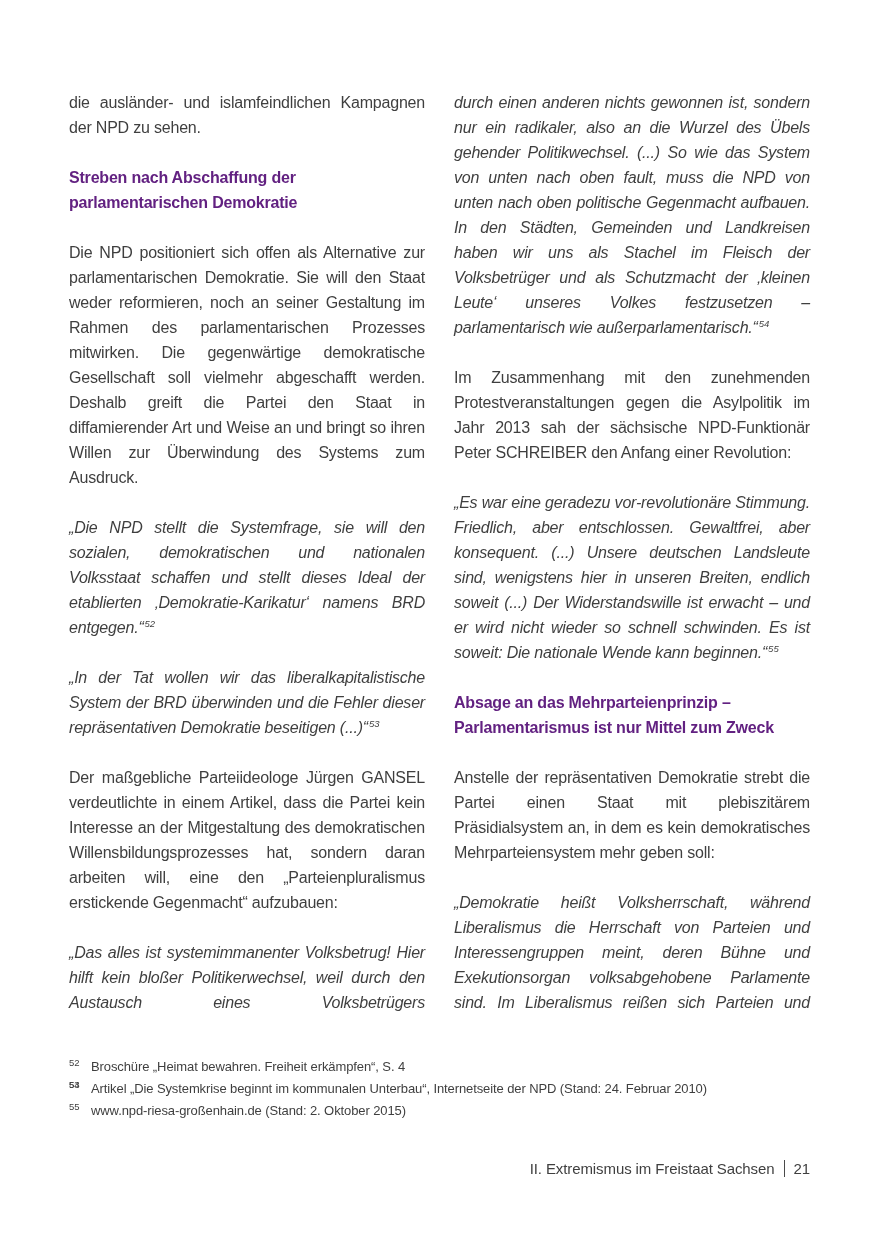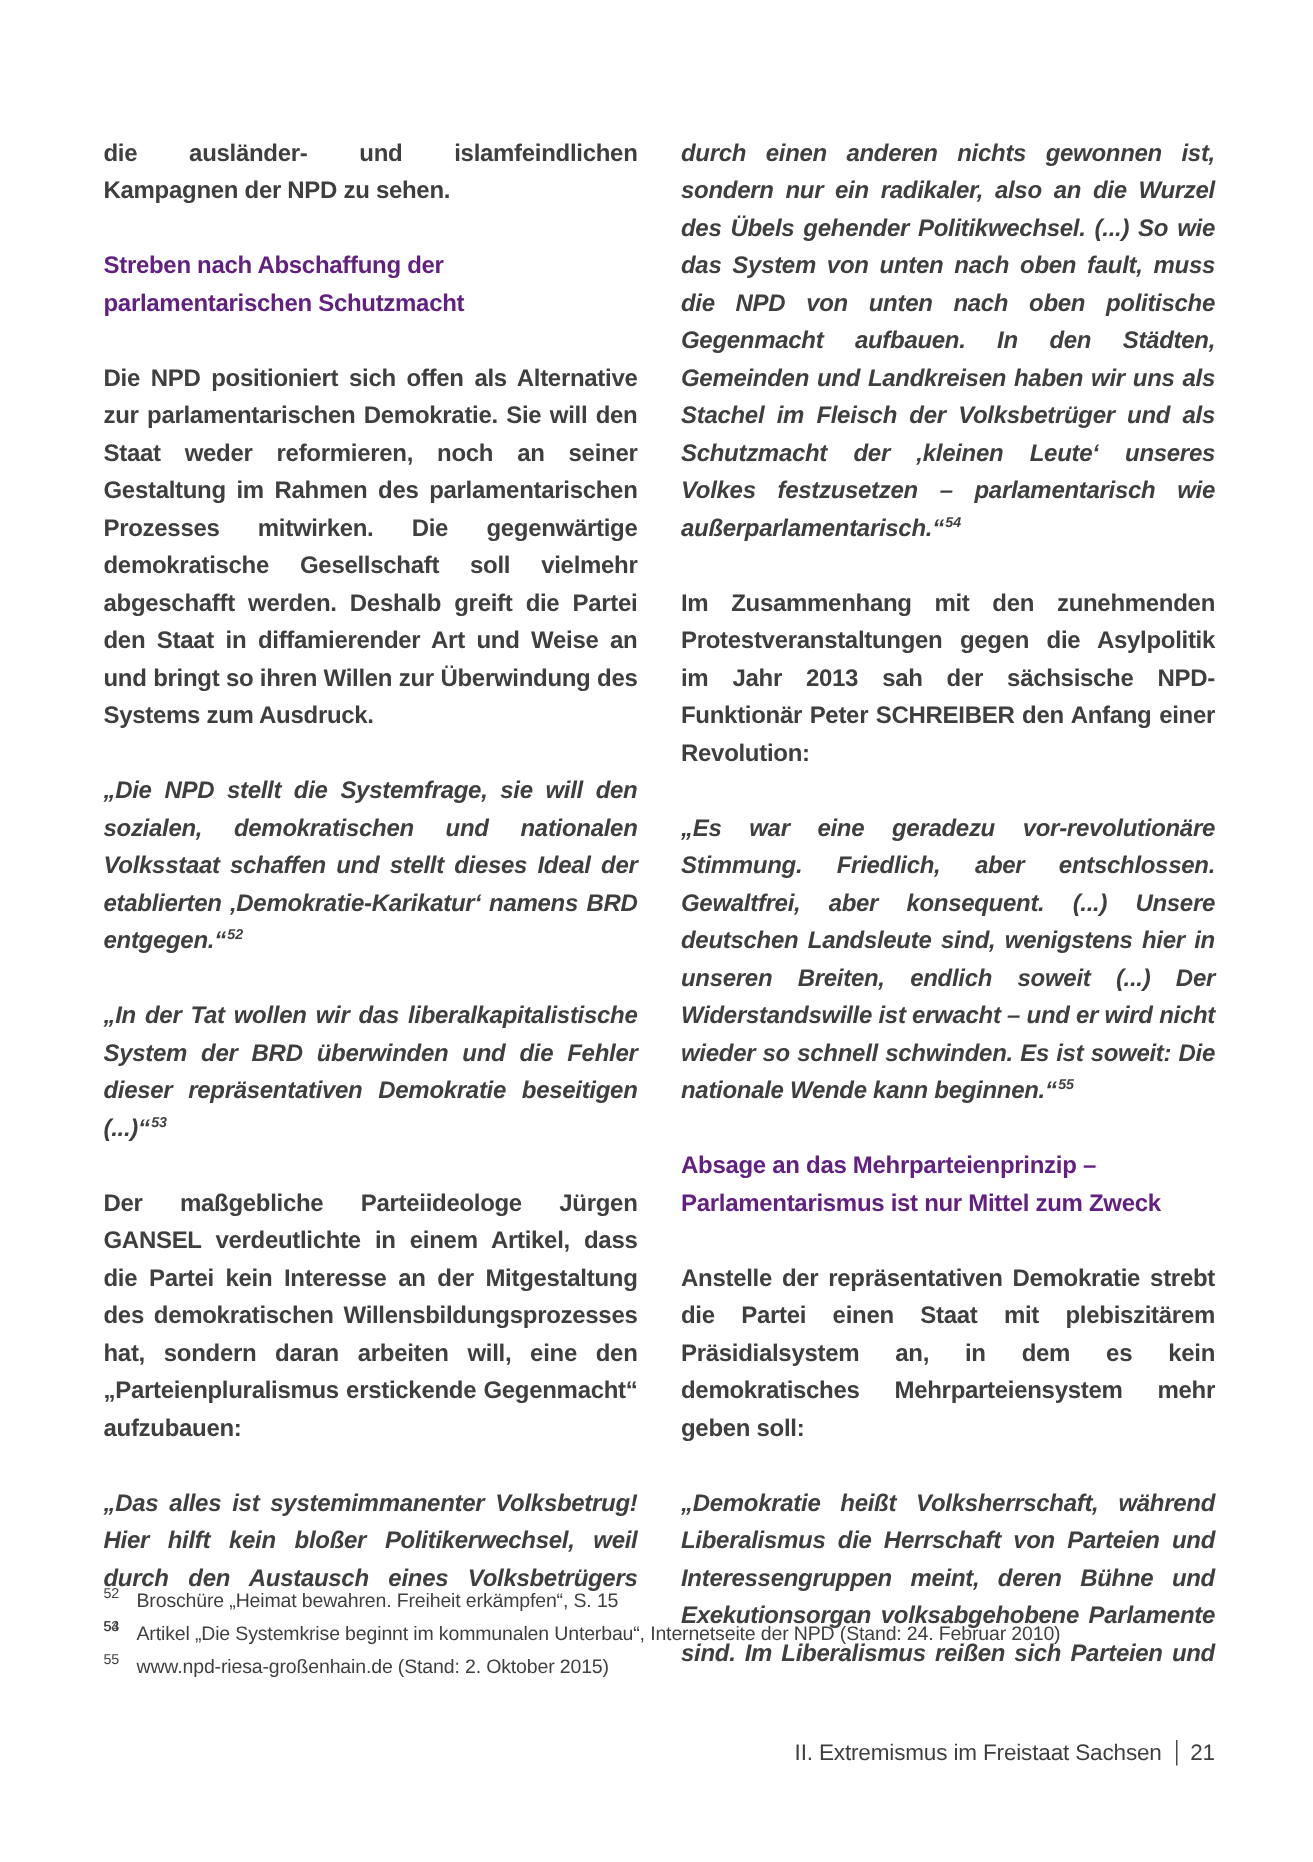--- a/index.html
+++ b/index.html
@@ -32,21 +32,20 @@
     width: 356px;
     flex: 0 0 356px;
   }
   .body-text, .quote {
     margin: 0 0 25px 0;
     font-size: 16px;
     line-height: 25px;
     letter-spacing: -0.2px;
     text-align: justify;
     color: var(--body-color, #3f3f3f);
-    font-weight: bold;
   }
   .quote {
     font-style: italic;
   }
   .justify-last {
     text-align-last: justify;
   }
   .heading {
     margin: 0 0 25px 0;
     font-size: 16px;
@@ -110,21 +109,21 @@
 
 <div class="page">
 
   <div class="columns">
 
     <div class="col">
       <p class="body-text">die ausländer- und islamfeindlichen Kampagnen der NPD zu sehen.</p>
 
       <h2 class="heading">
         <span>Streben nach Abschaffung der</span>
-        <span>parlamentarischen Schutzmacht</span>
+        <span>parlamentarischen Demokratie</span>
       </h2>
 
       <p class="body-text">Die NPD positioniert sich offen als Alternative zur parlamentarischen Demokratie. Sie will den Staat weder reformieren, noch an seiner Gestaltung im Rahmen des parlamentarischen Prozesses mitwirken. Die gegenwärtige demokratische Gesellschaft soll vielmehr abgeschafft werden. Deshalb greift die Partei den Staat in diffamierender Art und Weise an und bringt so ihren Willen zur Überwindung des Systems zum Ausdruck.</p>
 
       <p class="quote"><span>„Die NPD stellt die Systemfrage, sie will den sozialen, demokratischen und nationalen Volksstaat schaffen und stellt dieses Ideal der etablierten ‚Demokratie-Karikatur‘ namens BRD entgegen.“</span><sup class="ref">52</sup></p>
 
       <p class="quote"><span>„In der Tat wollen wir das liberalkapitalistische System der BRD überwinden und die Fehler dieser repräsentativen Demokratie beseitigen (...)“</span><sup class="ref">53</sup></p>
 
       <p class="body-text">Der maßgebliche Parteiideologe Jürgen GANSEL verdeutlichte in einem Artikel, dass die Partei kein Interesse an der Mitgestaltung des demokratischen Willensbildungsprozesses hat, sondern daran arbeiten will, eine den „Parteienpluralismus erstickende Gegenmacht“ aufzubauen:</p>
 
@@ -146,21 +145,21 @@
       <p class="body-text">Anstelle der repräsentativen Demokratie strebt die Partei einen Staat mit plebiszitärem Präsidialsystem an, in dem es kein demokratisches Mehrparteiensystem mehr geben soll:</p>
 
       <p class="quote justify-last">„Demokratie heißt Volksherrschaft, während Liberalismus die Herrschaft von Parteien und Interessengruppen meint, deren Bühne und Exekutionsorgan volksabgehobene Parlamente sind. Im Liberalismus reißen sich Parteien und</p>
     </div>
 
   </div>
 
   <div class="footnotes">
     <div class="footnote">
       <span class="fn-num">52</span>
-      <span>Broschüre „Heimat bewahren. Freiheit erkämpfen“, S. 15</span>
+      <span>Broschüre „Heimat bewahren. Freiheit erkämpfen“, S. 4</span>
     </div>
     <div class="footnote">
       <span class="fn-num">53</span>
     </div>
     <div class="footnote">
       <span class="fn-num">54</span>
       <span>Artikel „Die Systemkrise beginnt im kommunalen Unterbau“, Internetseite der NPD (Stand: 24. Februar 2010)</span>
     </div>
     <div class="footnote">
       <span class="fn-num">55</span>

